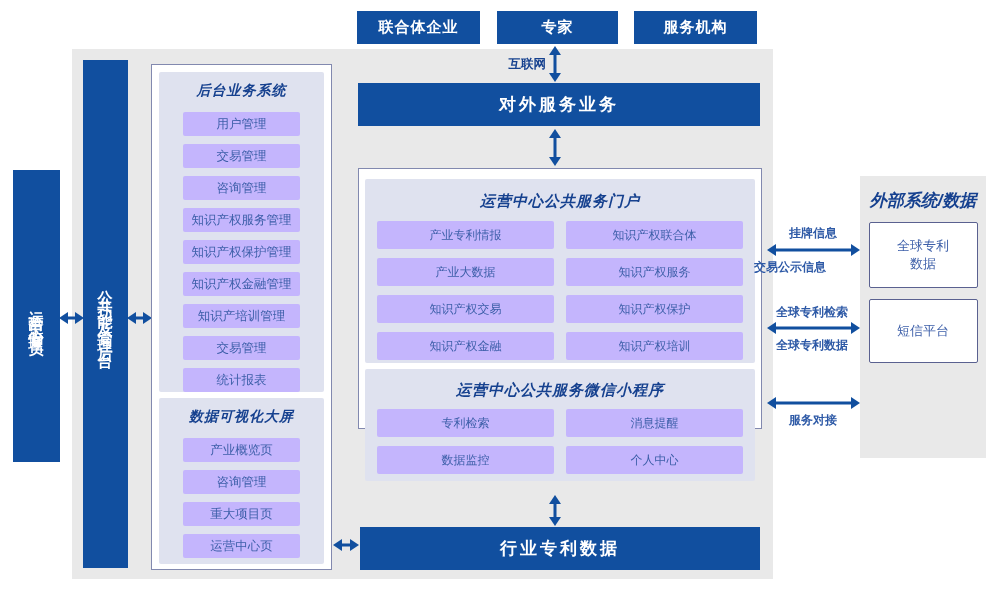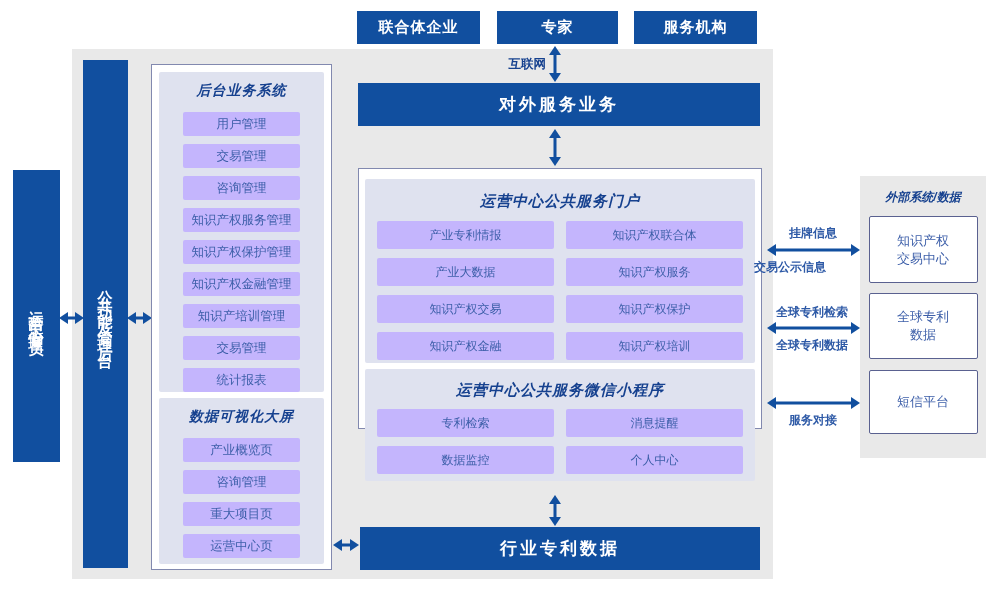--- a/index.html
+++ b/index.html
@@ -61,21 +61,21 @@
   }
   .grid2{
     display:grid;grid-template-columns:1fr 1fr;
     column-gap:12px;row-gap:9px;margin-top:6px;
   }
   .grid2 .sec-item{margin-top:0;height:28px;font-size:12px;}
 
   
   .ext-title{
     color:var(--header-text);font-weight:bold;font-style:italic;
-    font-size:12px;text-align:center;
+    font-size:17px;text-align:center;
   }
   .ext-box{
     background:#fff;border:1px solid var(--rbox-border);border-radius:2px;
     color:var(--item-text);font-size:13px;line-height:1.35;
     display:flex;align-items:center;justify-content:center;text-align:center;
     white-space:pre-line;box-sizing:border-box;
   }
 
   
   .link-label{
@@ -203,22 +203,20 @@
       <div class="shaft"></div>
     </div>
 
   <div class="abs blue-box wide-bar" style="left:360px;top:527px;width:400px;height:43px;">行业专利数据</div>
   <div class="arrow-h" style="left:333px;top:538px;width:26px;height:14px;">
       <div class="shaft"></div>
     </div>
 
   <div class="abs gray-panel" style="left:860px;top:176px;width:126px;height:282px;">
     <div class="ext-title" style="margin-top:13px;">外部系统/数据</div>
-    <div class="ext-box" style="margin:10px auto 0;width:109px;height:67px;">知识产权
-交易中心</div>
     <div class="ext-box" style="margin:10px auto 0;width:109px;height:66px;">全球专利
 数据</div>
     <div class="ext-box" style="margin:11px auto 0;width:109px;height:64px;">短信平台</div>
   </div>
 
   <div class="abs link-label" style="left:768px;top:226px;width:90px;">挂牌信息</div>
   <div class="arrow-h" style="left:767px;top:243px;width:93px;height:14px;">
       <div class="shaft"></div>
     </div>
   <div class="abs link-label" style="left:740px;top:260px;width:100px;">交易公示信息</div>

